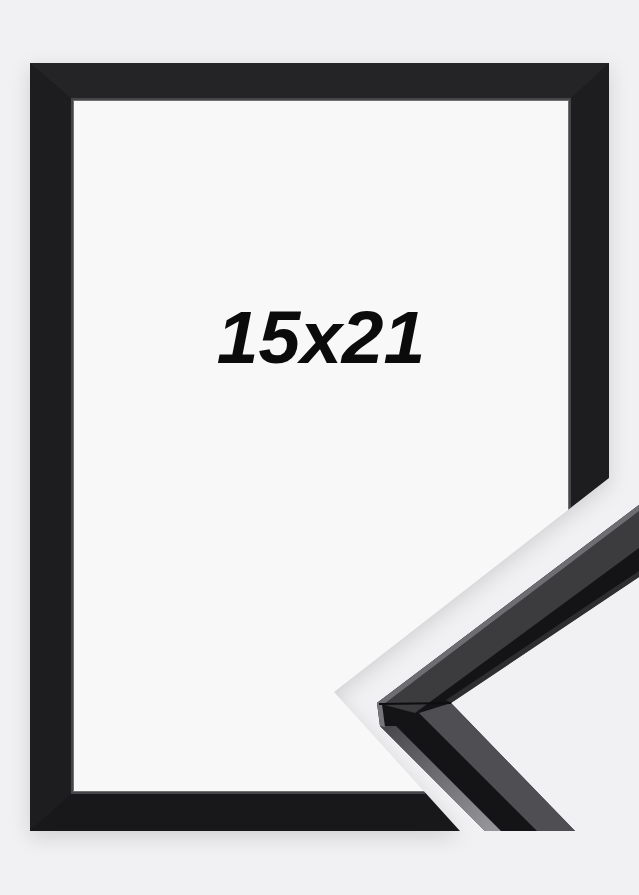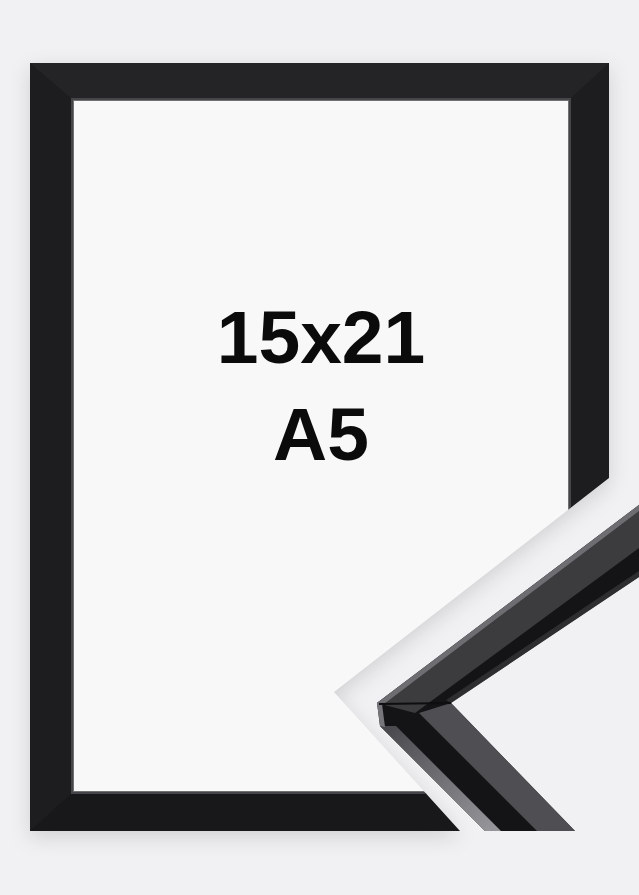--- a/index.html
+++ b/index.html
@@ -15,21 +15,21 @@
     --detail-face-lower:#4f4f53;
     --detail-highlight:#96969a;
   }
   html,body { margin:0; padding:0; }
   body {
     width:639px; height:895px;
     background:var(--background);
     overflow:hidden;
     font-family:"Liberation Sans", sans-serif;
   }
-  .stage { position:relative; width:635px; height:895px; }
+  .stage { position:relative; width:635px; height:895px;font-style:italic; }
 
   
   .frame-wrap {
     position:absolute; left:30px; top:63px; width:579px; height:768px;
     filter:drop-shadow(0 6px 10px rgba(15,15,20,0.14));
   }
   .frame {
     box-sizing:border-box;
     width:579px; height:768px;
     border-style:solid;
@@ -72,21 +72,20 @@
 </head>
 <body>
 
 <div class="stage">
 
   <div class="frame-wrap">
     <div class="frame">
       <div class="frame-lip"></div>
       <div class="size-label">
         <div>15x21</div>
-        <div>A5</div>
       </div>
     </div>
   </div>
 
   <svg class="corner-detail" viewBox="330 440 309 391" xmlns="http://www.w3.org/2000/svg">
     <defs>
       <linearGradient id="botHl" gradientUnits="userSpaceOnUse" x1="380" y1="726" x2="490" y2="831">
         <stop offset="0" stop-color="#46464a"></stop>
         <stop offset="1" stop-color="var(--detail-highlight,#96969a)"></stop>
       </linearGradient>

